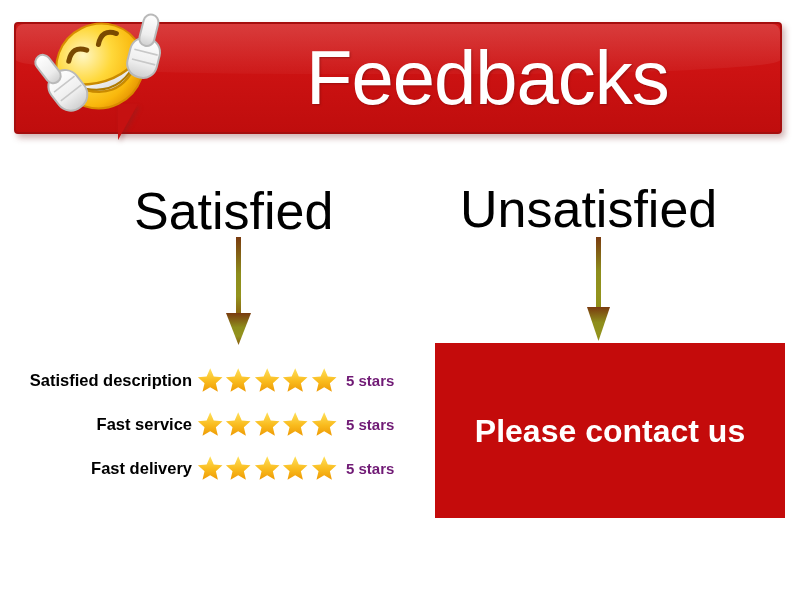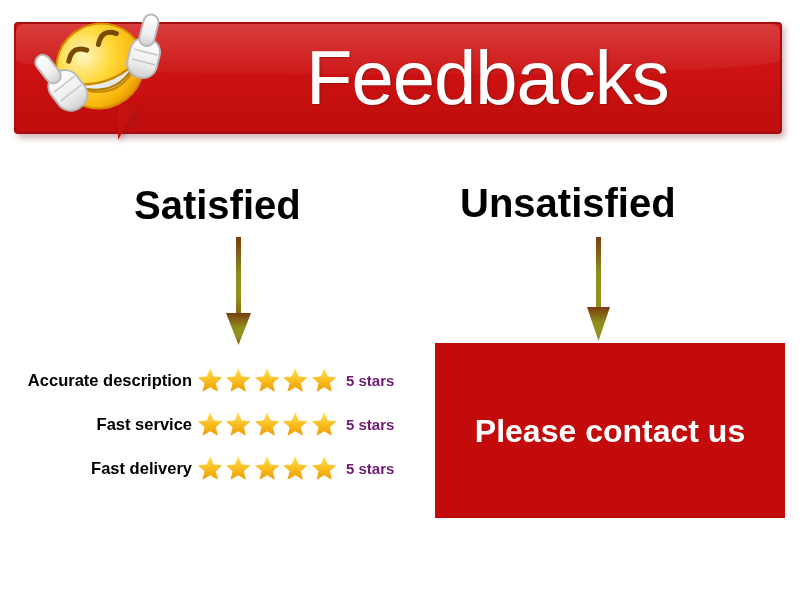--- a/index.html
+++ b/index.html
@@ -67,22 +67,22 @@
     left: 22px;
     top: 8px;
     width: 160px;
     height: 120px;
   }
 
   
   .column-heading {
     position: absolute;
     color: #000000;
-    font-size: 40px;
-    font-weight: 700;
+    font-size: 52px;
+    font-weight: 400;
     line-height: 1;
     white-space: nowrap;
   }
   #heading-satisfied { left: 134px; top: 185px; }
   #heading-unsatisfied { left: 460px; top: 183px; }
 
   
   .down-arrow { position: absolute; }
   #arrow-satisfied { left: 222px; top: 237px; }
   #arrow-unsatisfied { left: 582px; top: 237px; }
@@ -227,21 +227,21 @@
       </linearGradient>
     </defs>
     <rect x="14" y="0" width="5" height="76" fill="url(#arrGradB)"></rect>
     <path d="M5 70 L28 70 L16.5 104 Z" fill="url(#arrGradB)"></path>
   </svg>
 </div>
 
 <div id="ratings-table">
 
   <div class="rating-row">
-    <div class="rating-label">Accurate description</div>
+    <div class="rating-label">Satisfied description</div>
     <div class="rating-stars">
       <svg class="star-glyph" width="29" height="29" viewBox="0 0 24 24">
           <defs>
             <linearGradient id="sg0" x1="0" y1="0" x2="0" y2="1">
               <stop offset="0%" stop-color="#ffe15c"></stop>
               <stop offset="55%" stop-color="#f9bb1d"></stop>
               <stop offset="100%" stop-color="#eE9a05"></stop>
             </linearGradient>
           </defs>
           <path d="M12 1.6 L15 8.6 L22.4 9.3 L16.8 14.3 L18.5 21.6 L12 17.7 L5.5 21.6 L7.2 14.3 L1.6 9.3 L9 8.6 Z" fill="url(#sg0)"></path>

